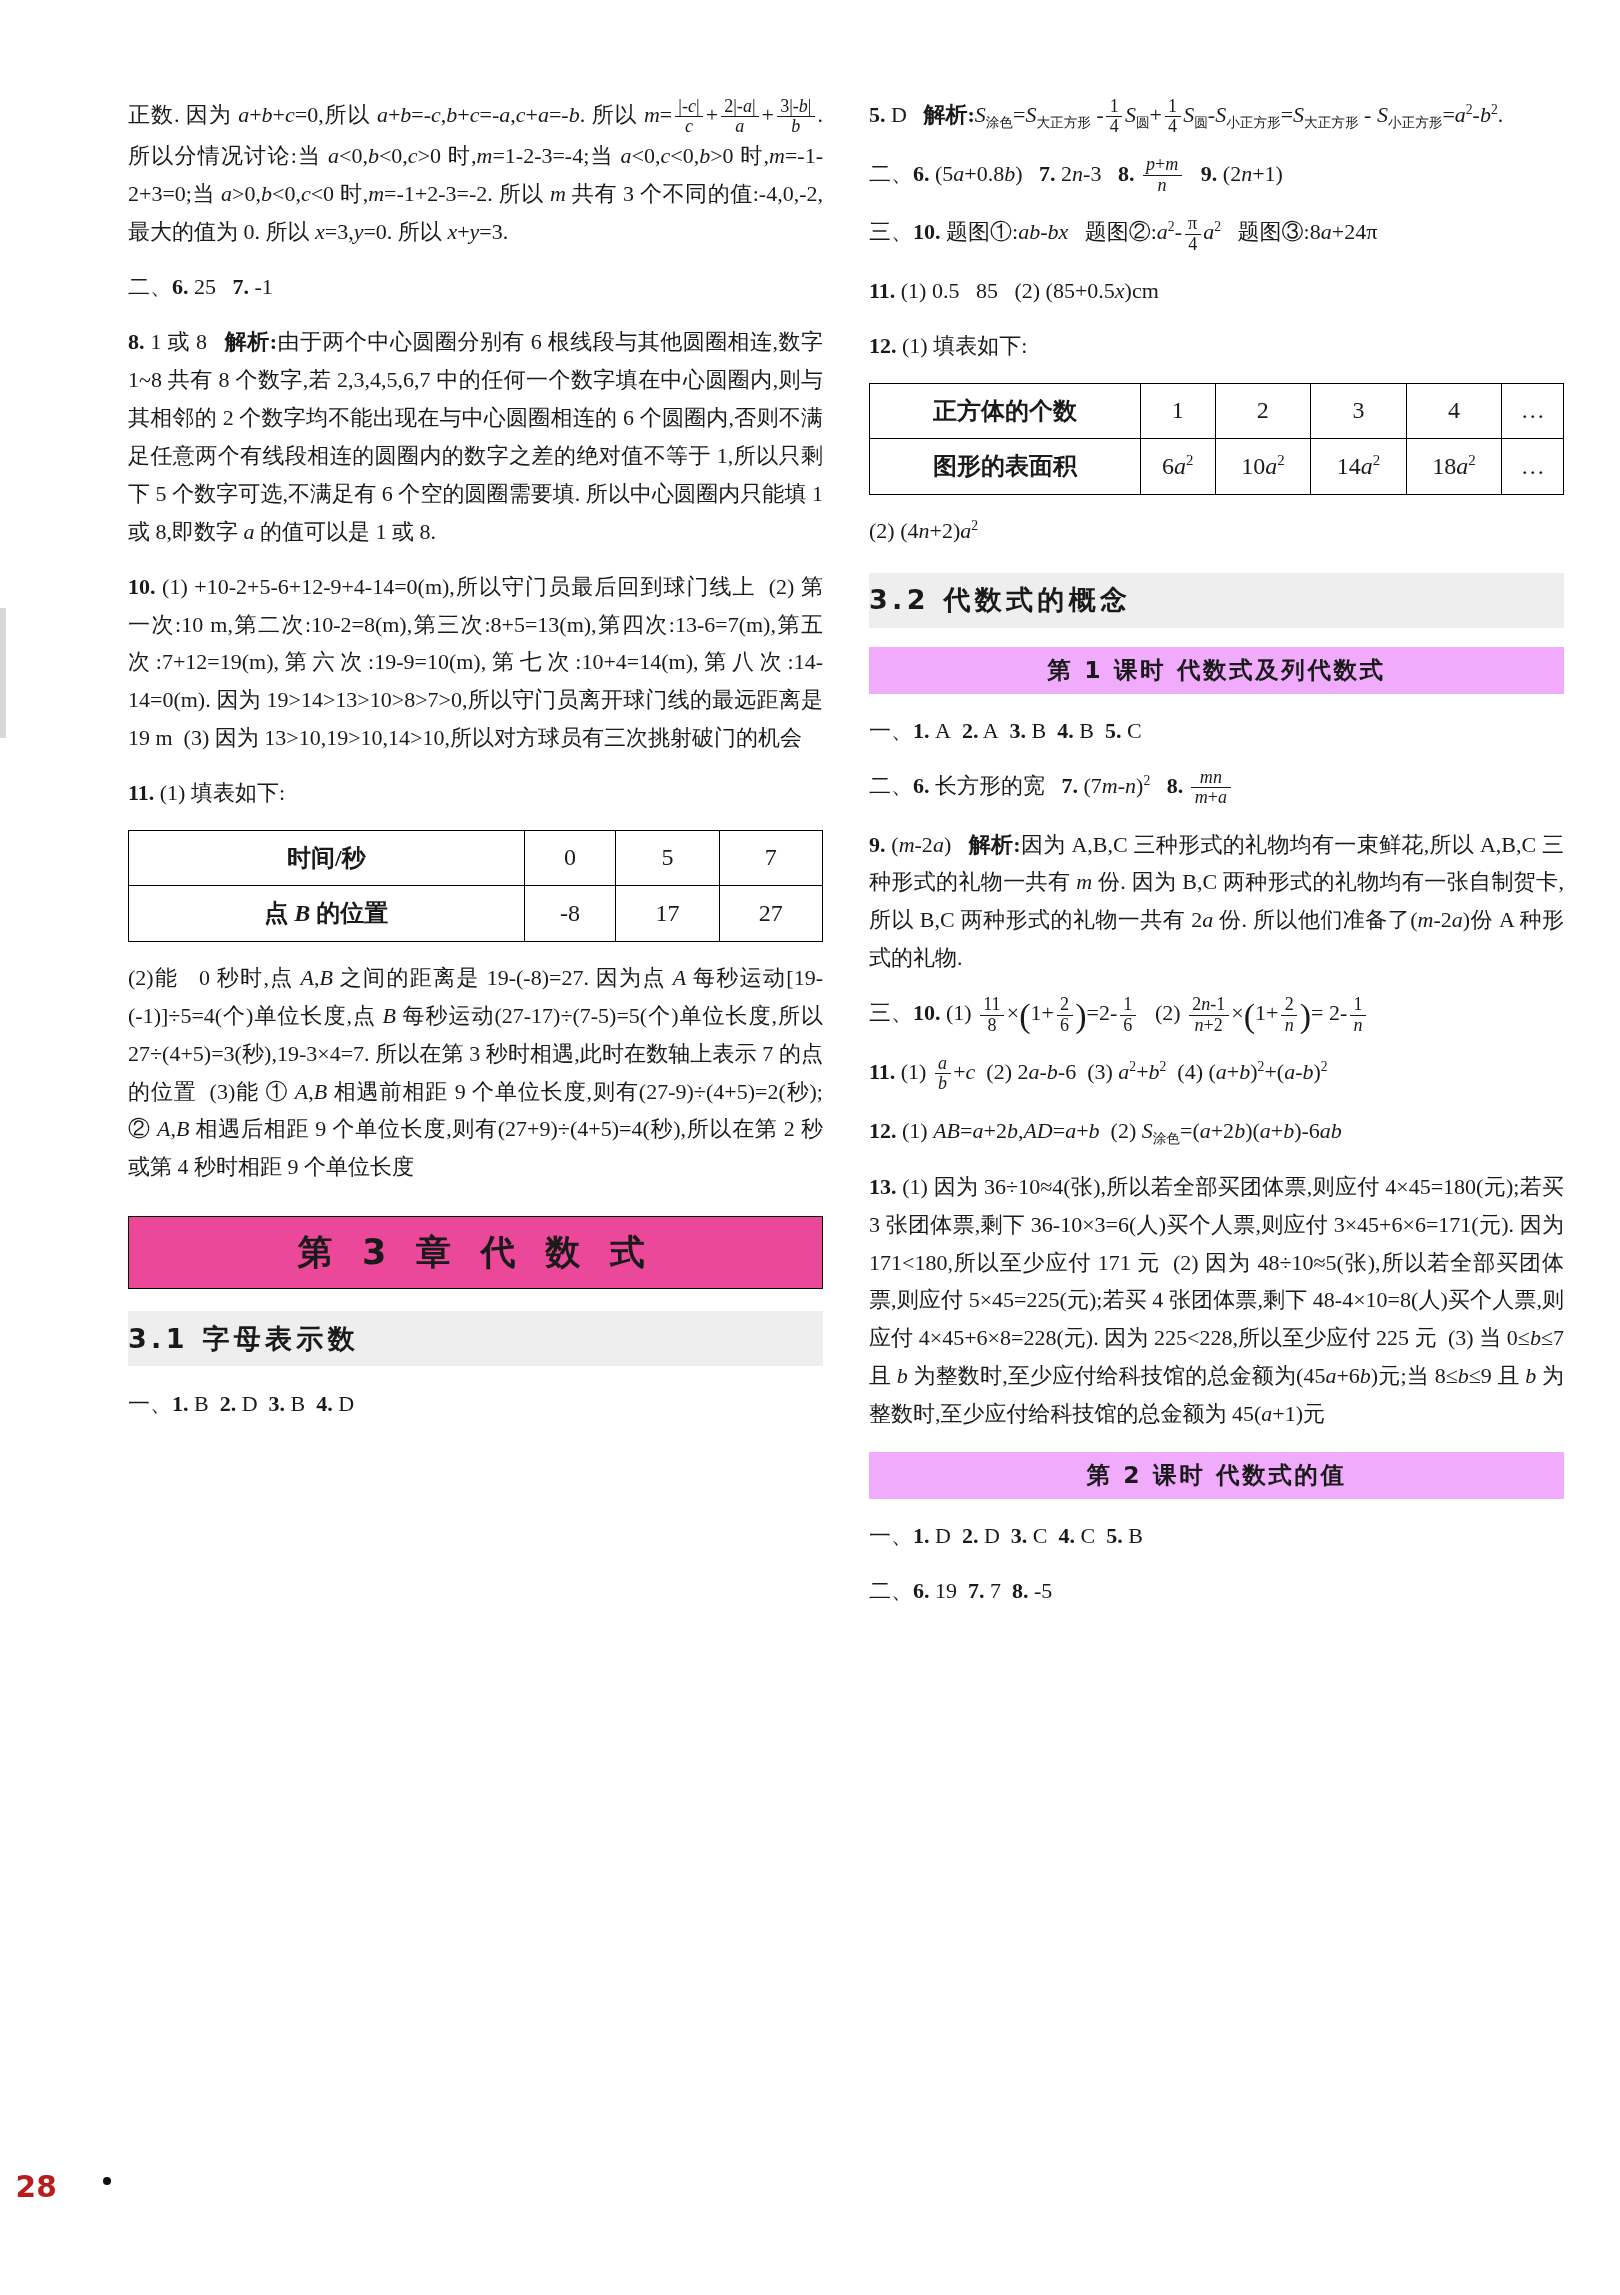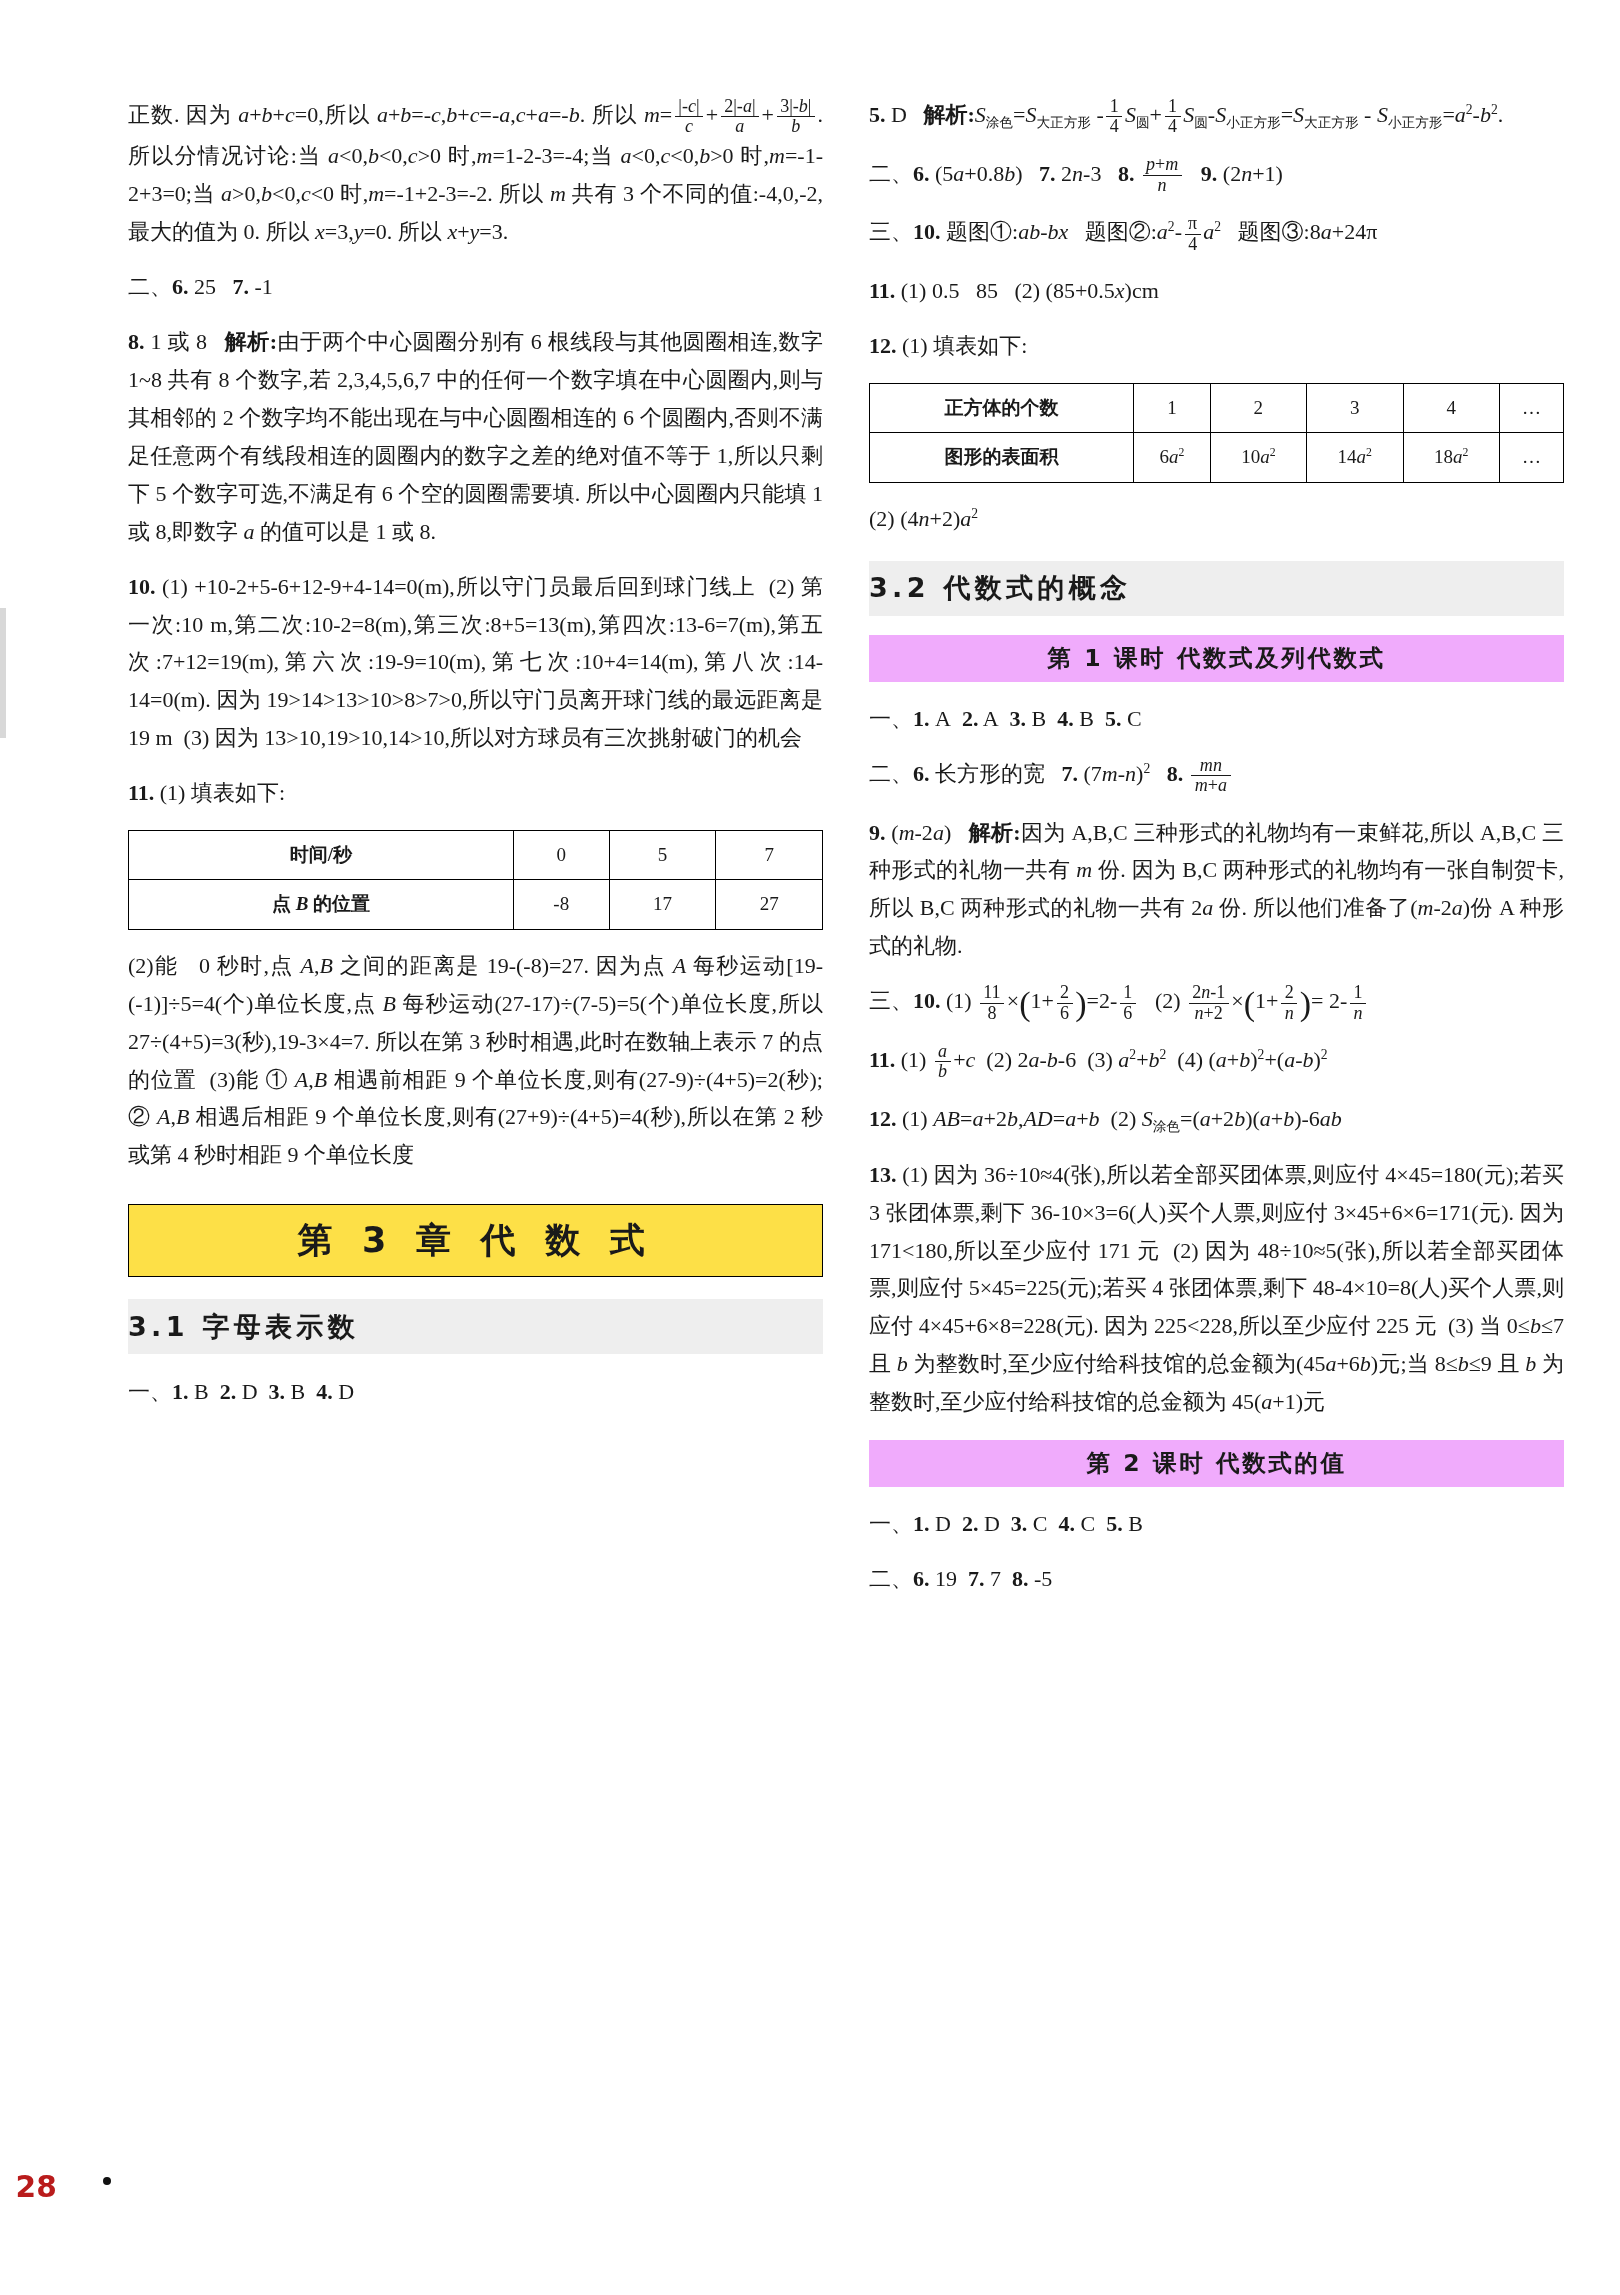--- a/index.html
+++ b/index.html
@@ -13,33 +13,33 @@
   .col-left{left:104px;margin-left:24px;}
   .col-right{left:869px;}
   p{margin:0 0 17.4px 0;font-size:22px;line-height:1.72;text-align:justify;}
   .ital{font-family:"Liberation Serif",serif;font-style:italic;}
   .bold{font-weight:bold;}
   .frac{display:inline-block;vertical-align:middle;text-align:center;font-size:0.82em;line-height:1.1;margin:0 2.6px;}
   .frac .num{display:block;padding:0 3.5px;border-bottom:1.4px solid #1a1a1a;}
   .frac .den{display:block;padding:0 3.5px;}
   .paren-big{display:inline-block;font-size:1.55em;vertical-align:middle;line-height:0.8;font-weight:300;}
   .sect-title{
-    background:#fde047;border:1.7px solid #000;text-align:center;
+    background:#ec4899;border:1.7px solid #000;text-align:center;
     font-weight:bold;font-size:35px;letter-spacing:8.7px;
     padding:12px 0;margin:29.6px 0 22.6px 0;font-family:"DejaVu Sans",sans-serif;
   }
   .sub-title{
     background:#eeeeee;font-weight:bold;font-size:27px;
     letter-spacing:4.3px;padding:9.6px 0;margin:22.6px 0 19px 0;font-family:"DejaVu Sans",sans-serif;
   }
   .sub-title2{
     background:#f0abfc;text-align:center;font-weight:bold;font-size:23.5px;
     letter-spacing:2.6px;padding:7.8px 0;margin:19px 0 17.4px 0;font-family:"DejaVu Sans",sans-serif;
   }
-  table.grid{border-collapse:collapse;width:100%;margin:7px 0 17.4px 0;font-size:19px;}
+  table.grid{border-collapse:collapse;width:100%;margin:7px 0 17.4px 0;font-size:24px;}
   table.grid td{border:1.7px solid #000;text-align:center;padding:11.3px 5.2px;}
   table.grid td.hcell{font-weight:bold;}
   .pagenum{position:absolute;left:15.6px;bottom:91px;font-size:29.6px;font-weight:bold;font-family:"DejaVu Sans",sans-serif;color:#b91c1c;}
   .dot{position:absolute;left:103px;bottom:110px;width:7.8px;height:7.8px;border-radius:50%;background:#111;}
   .edge{position:absolute;left:0;top:608px;width:6px;height:130px;background:#d8d8d8;}
   sub{font-size:0.62em;}
   sup{font-size:0.62em;}
 </style>
 </head>
 <body>

